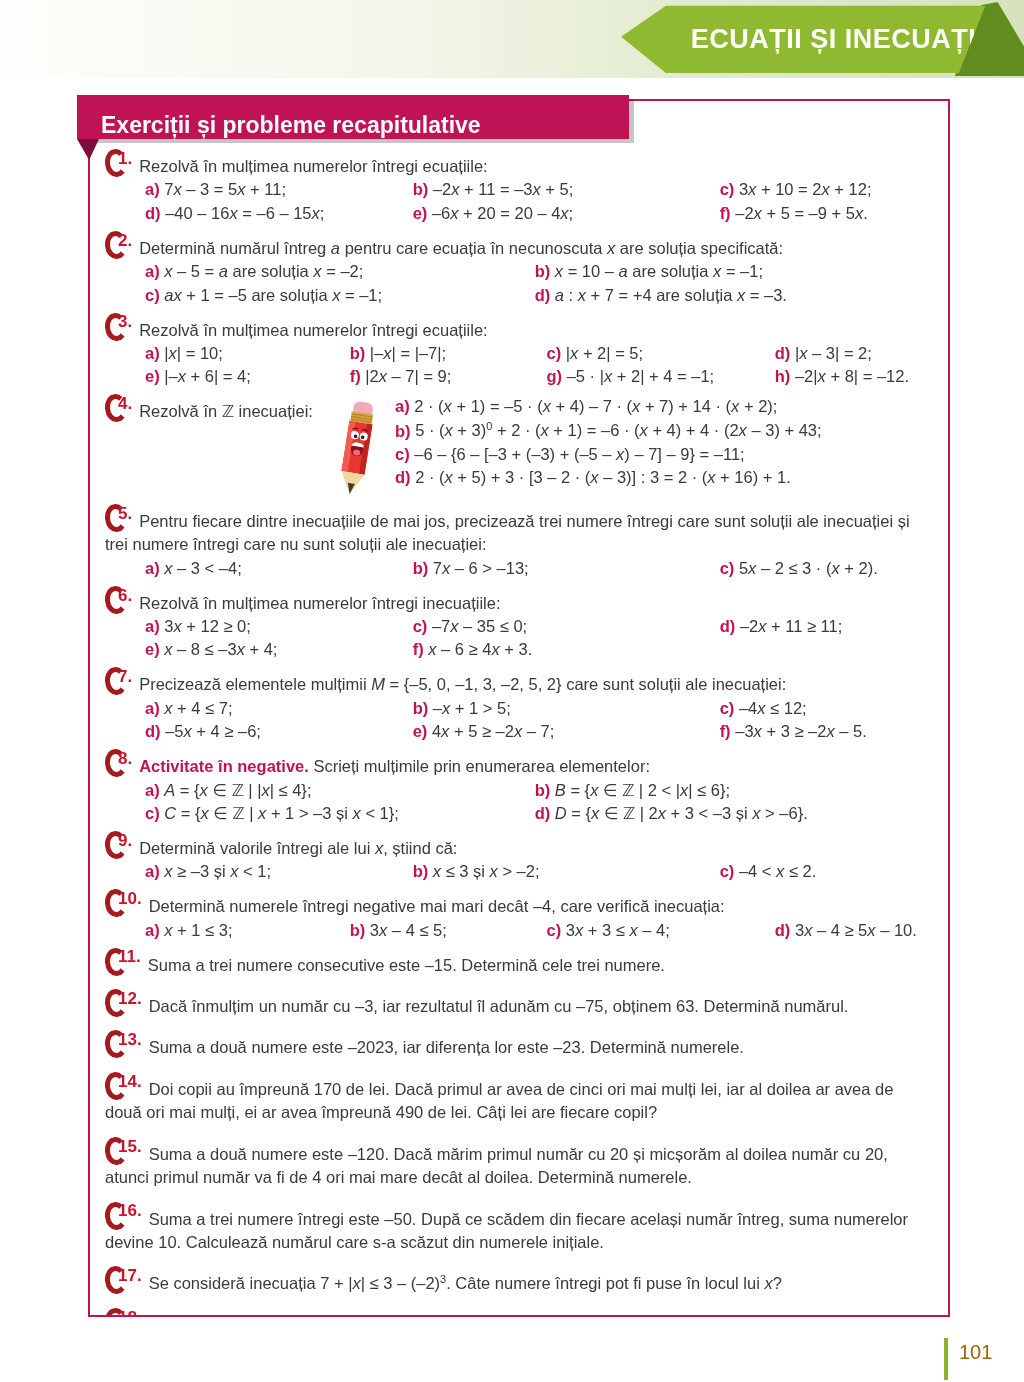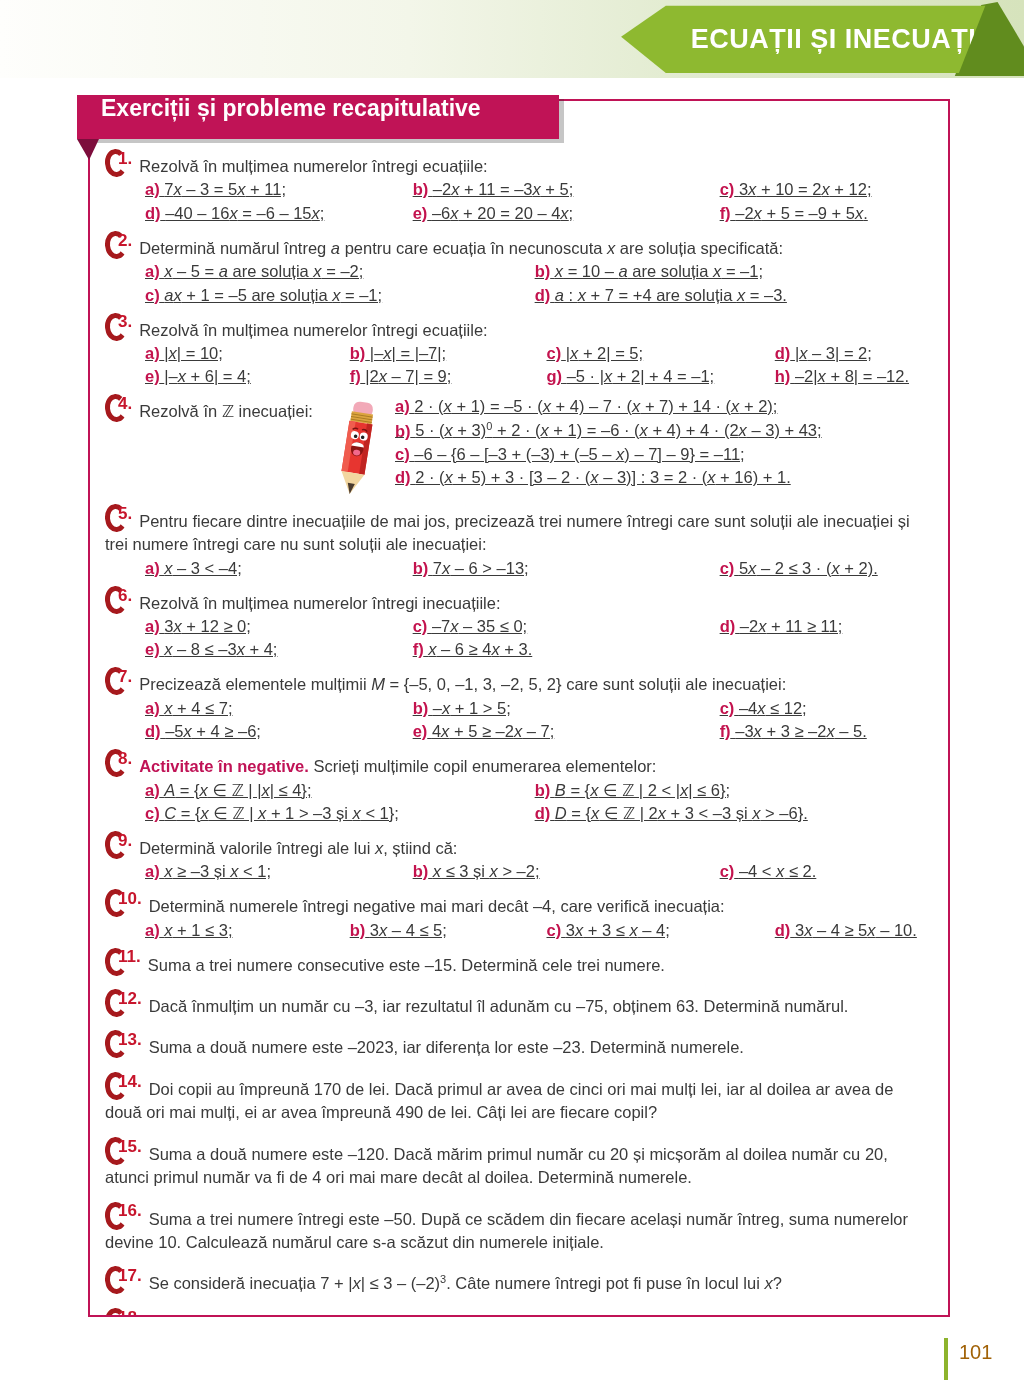--- a/index.html
+++ b/index.html
@@ -13,36 +13,36 @@
   .banner{position:absolute;right:0;top:2px;width:407px;height:74px;}
   .banner-dark{position:absolute;inset:0;background:#618c1e;
     clip-path:polygon(89.5% 4%,93.5% 0,100% 60%,100% 100%,83% 100%);}
   .banner-light{position:absolute;inset:0;background:#8eb930;
     clip-path:polygon(1% 47%,12% 5%,90.5% 5%,84% 96%,12% 96%);
     display:flex;align-items:center;justify-content:center;padding-left:34px;box-sizing:border-box;}
   .banner-light .banner-text{color:#fff;font-weight:bold;font-size:27px;letter-spacing:.5px;white-space:nowrap;}
   
   .content-box{position:absolute;left:88px;top:99px;width:862px;height:1218px;
     border:2.5px solid #c01356;background:#fff;box-sizing:border-box;}
-  .ribbon{position:absolute;left:-13px;top:-6px;height:44px;width:482px;background:#c01356;
-    box-shadow:5px 4px 0 rgba(50,50,50,.28);display:flex;align-items:flex-start;
+  .ribbon{position:absolute;left:-13px;top:-6px;height:44px;width:552px;background:#c01356;
+    box-shadow:5px 4px 0 rgba(50,50,50,.28);display:flex;align-items:flex-end;
     padding-left:24px;box-sizing:border-box;z-index:3;}
   .ribbon .ribbon-text{color:#fff;font-weight:bold;font-size:23px;white-space:nowrap;}
   .ribbon-fold{position:absolute;left:0;top:100%;width:22px;height:21px;background:#7d0d3c;
     clip-path:polygon(0 0,100% 0,55% 100%);}
   
   .exercises{position:absolute;inset:0;padding:49px 16px 8px 15px;overflow:hidden;box-sizing:border-box;}
   .exercise{margin-bottom:6.5px;font-size:16.5px;line-height:1.42;}
   .exercise.prose{margin-bottom:13px;}
   .badge{display:inline-flex;align-items:center;margin-right:7px;position:relative;top:5px;height:16px;}
   .arc{display:inline-block;width:12px;height:18px;border:5.5px solid #a6191d;
     border-right-color:transparent;border-radius:50%;transform:rotate(-6deg);}
   .num{font-weight:bold;color:#c7152c;font-size:17px;margin-left:-9px;position:relative;top:-4px;}
   .lead{color:#c01356;font-weight:bold;}
-  .items{display:grid;margin-left:40px;column-gap:4px;text-decoration:underline;}
+  .items{display:grid;margin-left:40px;column-gap:4px;}
   .cols-1{grid-template-columns:1fr;}
   .cols-2{grid-template-columns:49% 51%;}
   .cols-3{grid-template-columns:33.5% 38.5% 28%;}
   .cols-4{grid-template-columns:25.5% 24.5% 28.5% 21.5%;}
   .lbl{color:#c3134e;font-weight:bold;}
   sup{font-size:11px;}
   i{font-style:italic;}
   
   .p4row{display:flex;align-items:flex-start;}
   .p4intro{flex:0 0 212px;}
@@ -182,21 +182,21 @@
           <span class="item"><span class="lbl">c)</span> <span class="val">–4<i>x</i> ≤ 12;</span></span>
           <span class="item"><span class="lbl">d)</span> <span class="val">–5<i>x</i> + 4 ≥ –6;</span></span>
           <span class="item"><span class="lbl">e)</span> <span class="val">4<i>x</i> + 5 ≥ –2<i>x</i> – 7;</span></span>
           <span class="item"><span class="lbl">f)</span> <span class="val">–3<i>x</i> + 3 ≥ –2<i>x</i> – 5.</span></span>
         </div>
       </section>
       <section class="exercise">
         <div class="extext"><span class="badge">
             <span class="arc"></span>
             <span class="num">8.</span>
-          </span><span class="lead">Activitate în negative.</span> <span class="intro">Scrieți mulțimile copil enumerarea elementelor:</span></div>
+          </span><span class="lead">Activitate în negative.</span> <span class="intro">Scrieți mulțimile prin enumerarea elementelor:</span></div>
         <div class="items cols-2">
           <span class="item"><span class="lbl">a)</span> <span class="val"><i>A</i> = {<i>x</i> ∈ ℤ | |<i>x</i>| ≤ 4};</span></span>
           <span class="item"><span class="lbl">b)</span> <span class="val"><i>B</i> = {<i>x</i> ∈ ℤ | 2 &lt; |<i>x</i>| ≤ 6};</span></span>
           <span class="item"><span class="lbl">c)</span> <span class="val"><i>C</i> = {<i>x</i> ∈ ℤ | <i>x</i> + 1 &gt; –3 și <i>x</i> &lt; 1};</span></span>
           <span class="item"><span class="lbl">d)</span> <span class="val"><i>D</i> = {<i>x</i> ∈ ℤ | 2<i>x</i> + 3 &lt; –3 și <i>x</i> &gt; –6}.</span></span>
         </div>
       </section>
       <section class="exercise">
         <div class="extext"><span class="badge">
             <span class="arc"></span>

